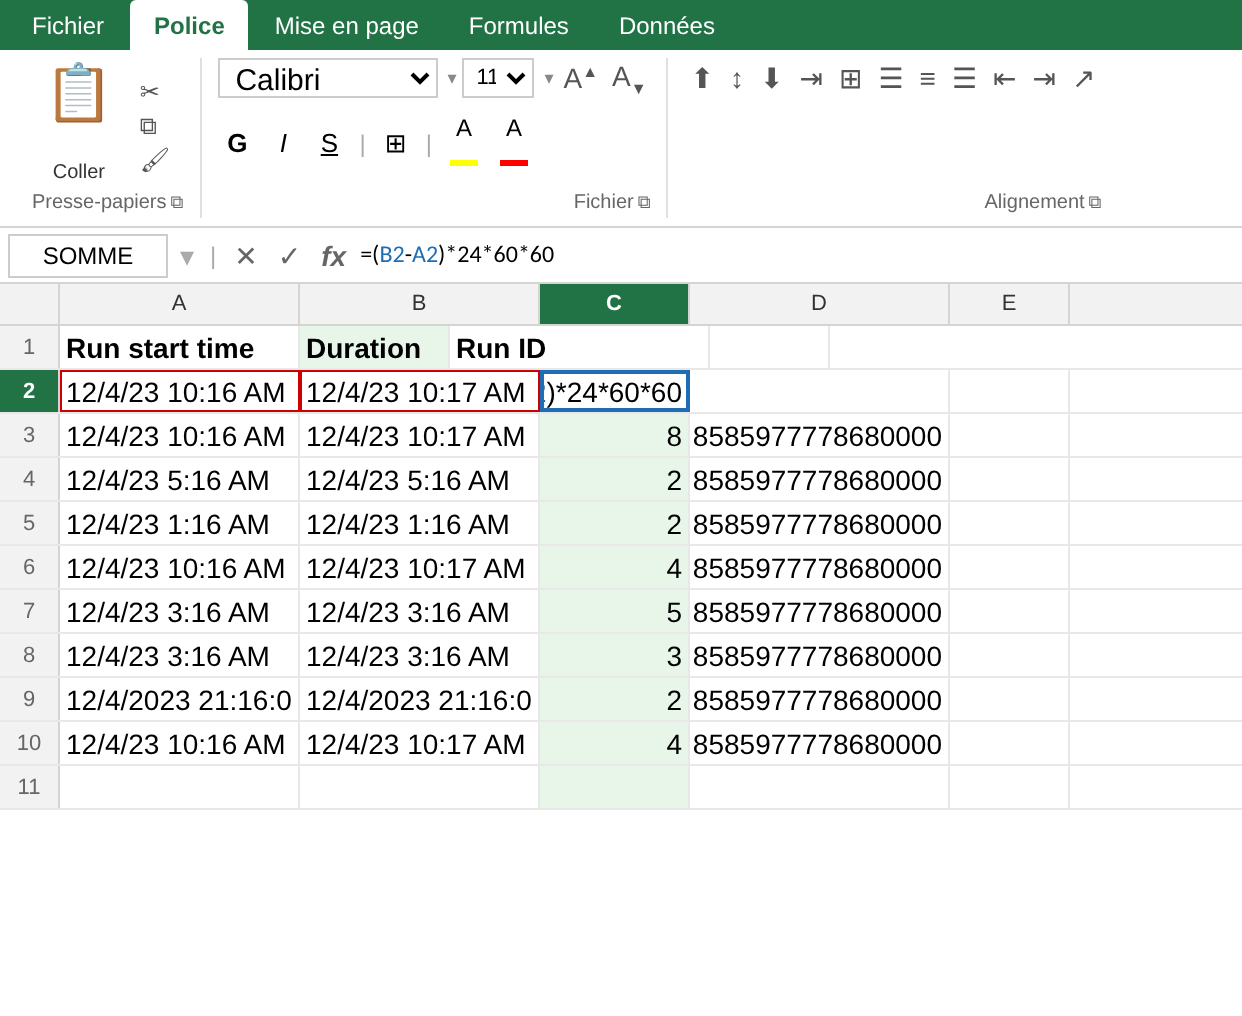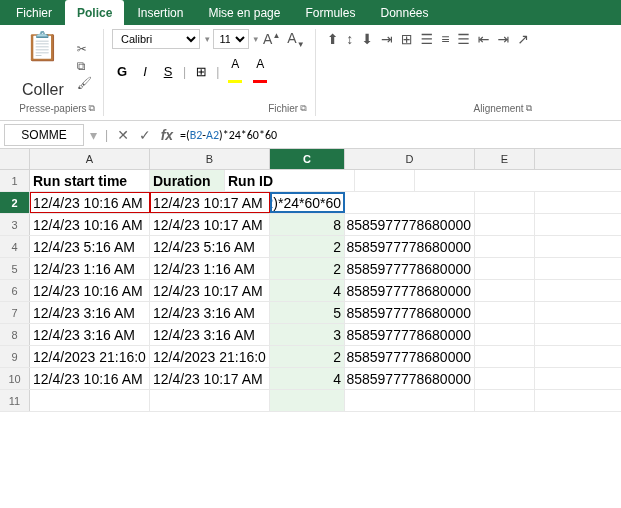--- a/index.html
+++ b/index.html
@@ -61,34 +61,34 @@
     .clipboard-big-btn {
       display: flex;
       flex-direction: column;
       align-items: center;
       justify-content: center;
       padding: 4px 6px;
       cursor: pointer;
       border-radius: 2px;
     }
     .clipboard-icon-big { font-size: 28px; color: #555; line-height: 1; }
-    .clipboard-btn-label { font-size: 16px; color: #333; margin-top: 20px; }
+    .clipboard-btn-label { font-size: 10px; color: #333; margin-top: 20px; }
     .clipboard-small-btns { display: flex; flex-direction: column; gap: 1px; }
     .clipboard-small-btn {
       display: flex; align-items: center; gap: 2px;
       padding: 1px 3px; cursor: pointer; border-radius: 2px; font-size: 11px;
     }
     .small-icon { font-size: 12px; color: #555; }
 
     
     .font-group { min-width: 170px; }
     .font-row { display: flex; align-items: center; gap: 3px; margin-bottom: 2px; }
     .font-select {
-      border: 1px solid #ccc; padding: 1px 4px; font-size: 11px;
-      width: 88px; height: 20px; background: #fff;
+      border: 1px solid #ccc; padding: 1px 4px; font-size: 15px;
+      width: 110px; height: 20px; background: #fff;
     }
     .font-size-select {
       border: 1px solid #ccc; padding: 1px 2px; font-size: 11px;
       width: 36px; height: 20px; background: #fff;
     }
     .font-btn {
       border: 1px solid transparent; background: transparent;
       padding: 1px 3px; cursor: pointer; font-size: 13px; border-radius: 2px;
       min-width: 20px; text-align: center;
     }
@@ -205,21 +205,20 @@
     .formula-text { color: #000; font-family: 'Calibri', Arial, sans-serif; font-size: 12px; }
     .formula-ref-blue { color: #1e6db5; }
   </style>
 </head>
 <body>
 
 <div class="ribbon">
   <div class="ribbon-tabs">
   <div class="ribbon-tab">Fichier</div>
       <div class="ribbon-tab active">Police</div>
-      <div class="ribbon-tab">Insertion</div>
       <div class="ribbon-tab">Mise en page</div>
       <div class="ribbon-tab">Formules</div>
       <div class="ribbon-tab">Données</div>
     </div>
 </div>
 
 <div class="ribbon-body">
 
   <div class="ribbon-group clipboard-group">
     <div class="ribbon-group-content">

